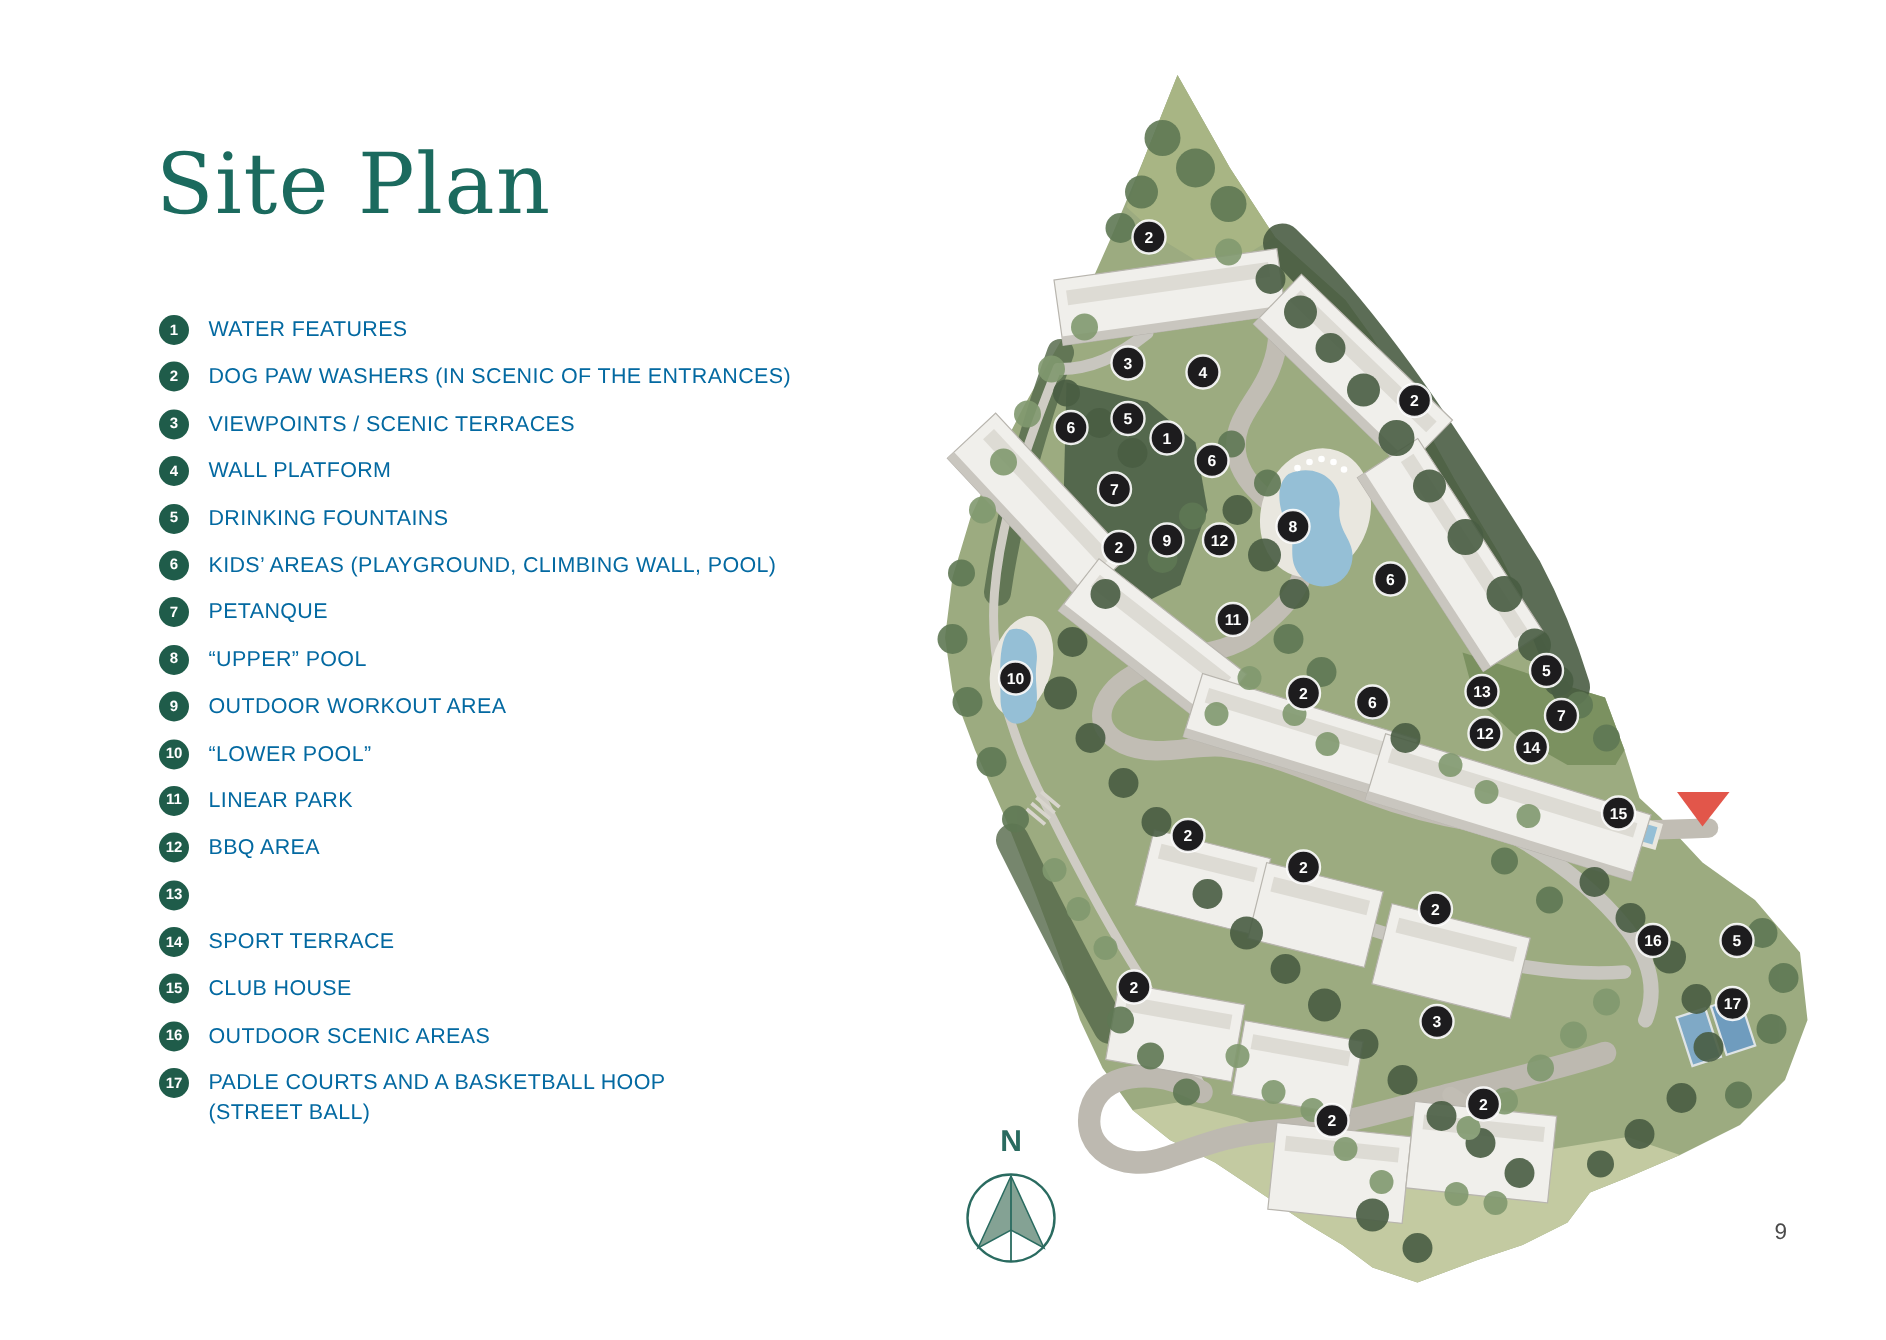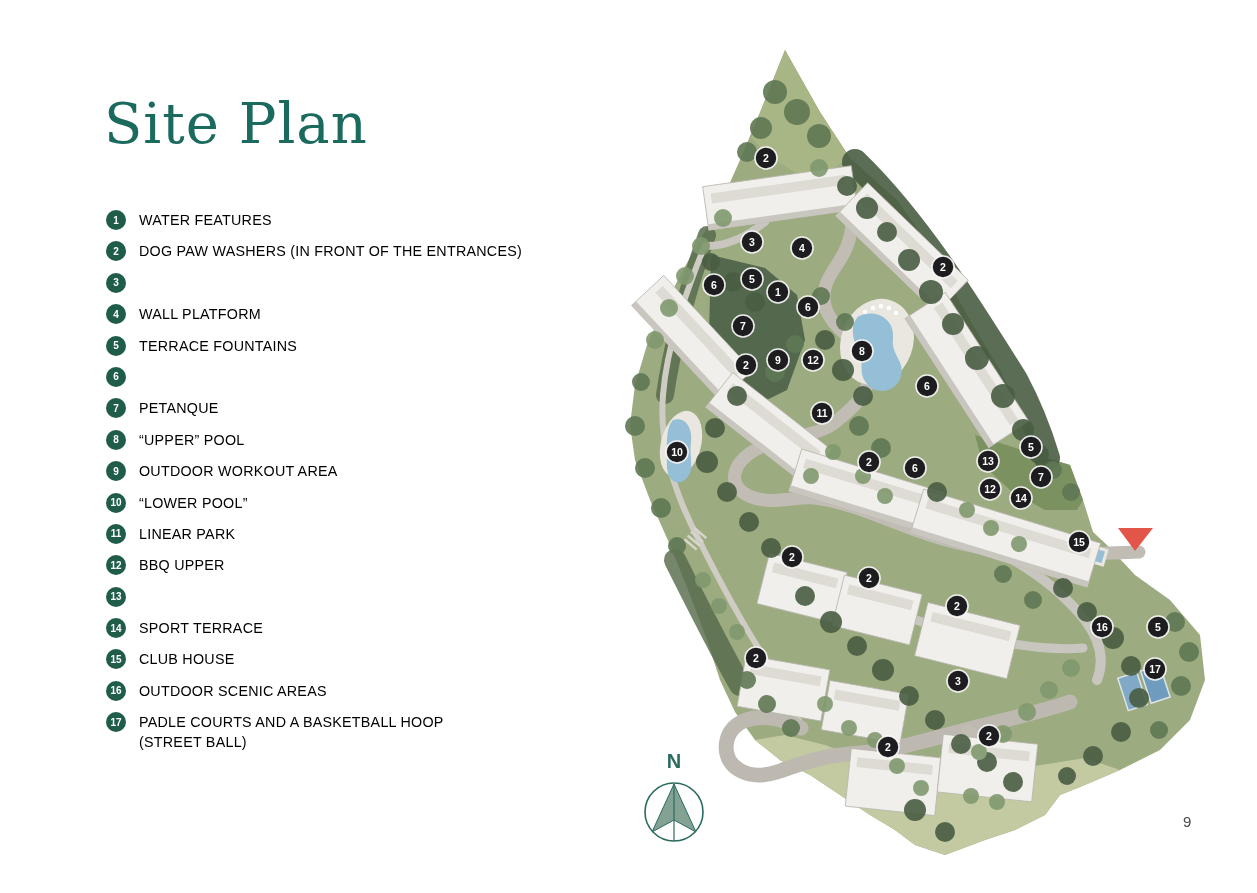--- a/index.html
+++ b/index.html
@@ -6,21 +6,21 @@
   .page{position:relative;width:1257px;height:893px;background:#ffffff;overflow:hidden;
         font-family:"Liberation Sans",sans-serif;}
   .title{position:absolute;left:104px;top:92px;margin:0;
          font-family:"DejaVu Serif","Liberation Serif",serif;font-weight:400;
          font-size:56px;line-height:1.15;color:#1b6a5e;letter-spacing:1px;}
   .legend{position:absolute;left:106px;top:210px;margin:0;padding:0;list-style:none;width:470px;}
   .legend li{display:flex;align-items:flex-start;margin-bottom:11.4px;min-height:20px;}
   .badge{flex:0 0 20px;width:20px;height:20px;border-radius:50%;background:#1f5c4a;color:#ffffff;
          font-size:10px;font-weight:bold;display:flex;align-items:center;justify-content:center;
          margin-right:13px;letter-spacing:0;}
-  .lbl{font-size:14.3px;line-height:20px;color:#000000;letter-spacing:.25px;max-width:450px;}
+  .lbl{font-size:14.3px;line-height:20px;color:#0369a1;letter-spacing:.25px;max-width:450px;}
   .map-wrap{position:absolute;left:615px;top:40px;width:600px;height:830px;}
   .map-wrap svg{display:block;width:100%;height:100%;}
   .mnum{fill:#ffffff;font-family:"Liberation Sans",sans-serif;font-size:10.5px;font-weight:bold;
         text-anchor:middle;}
   .compass{position:absolute;left:636px;top:750px;width:76px;height:102px;text-align:center;}
   .compass .n{font-size:20px;font-weight:bold;color:#2a6b60;line-height:22px;margin-bottom:2px;}
   .pagenum{position:absolute;left:1183px;top:813px;font-size:15px;color:#4a4a4a;}
 </style>
 </head>
 <body>
@@ -29,35 +29,37 @@
 
   <h1 class="title">Site Plan</h1>
 
   <ol class="legend">
       <li>
         <span class="badge">1</span>
         <span class="lbl">WATER FEATURES</span>
       </li>
       <li>
         <span class="badge">2</span>
-        <span class="lbl">DOG PAW WASHERS (IN FRONT OF THE ENTRANCES)</span>
+        <span class="lbl">DOG PAW WASHERS (IN SCENIC OF THE ENTRANCES)</span>
       </li>
       <li>
         <span class="badge">3</span>
+        <span class="lbl">VIEWPOINTS / SCENIC TERRACES</span>
       </li>
       <li>
         <span class="badge">4</span>
         <span class="lbl">WALL PLATFORM</span>
       </li>
       <li>
         <span class="badge">5</span>
-        <span class="lbl">TERRACE FOUNTAINS</span>
+        <span class="lbl">DRINKING FOUNTAINS</span>
       </li>
       <li>
         <span class="badge">6</span>
+        <span class="lbl">KIDS’ AREAS (PLAYGROUND, CLIMBING WALL, POOL)</span>
       </li>
       <li>
         <span class="badge">7</span>
         <span class="lbl">PETANQUE</span>
       </li>
       <li>
         <span class="badge">8</span>
         <span class="lbl">“UPPER” POOL</span>
       </li>
       <li>
@@ -67,21 +69,21 @@
       <li>
         <span class="badge">10</span>
         <span class="lbl">“LOWER POOL”</span>
       </li>
       <li>
         <span class="badge">11</span>
         <span class="lbl">LINEAR PARK</span>
       </li>
       <li>
         <span class="badge">12</span>
-        <span class="lbl">BBQ UPPER</span>
+        <span class="lbl">BBQ AREA</span>
       </li>
       <li>
         <span class="badge">13</span>
       </li>
       <li>
         <span class="badge">14</span>
         <span class="lbl">SPORT TERRACE</span>
       </li>
       <li>
         <span class="badge">15</span>

